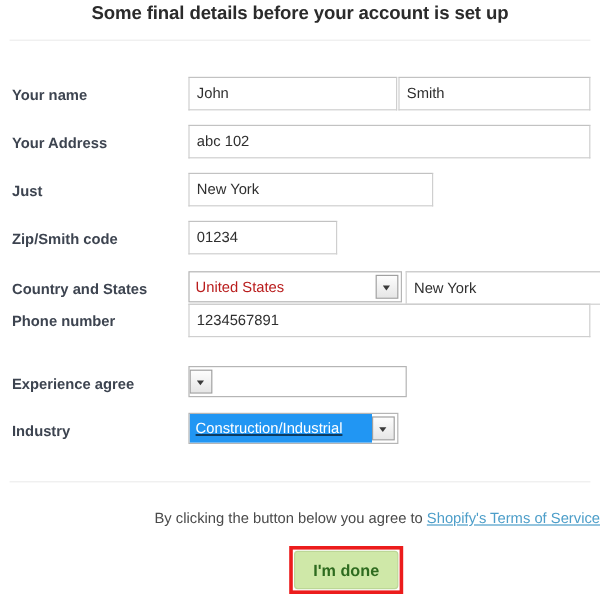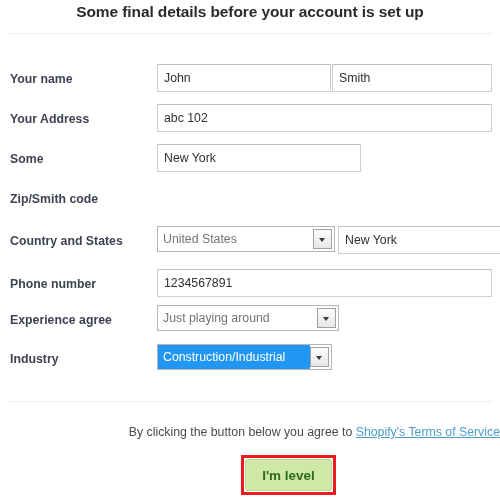--- a/index.html
+++ b/index.html
@@ -89,21 +89,21 @@
     box-sizing: border-box;
     border: 1px solid #b5b5b5;
     background: #ffffff;
     display: flex;
     align-items: stretch;
     overflow: hidden;
   }
   .sel .sel-text {
     flex: 1 1 auto;
     font-size: 12.3px;
-    color: #737373;
+    color: #b91c1c;
     line-height: 24px;
     padding: 0 5px;
     white-space: nowrap;
     overflow: hidden;
   }
   .sel.focused .sel-text {
     background: #2196f3;
     color: #ffffff;
   }
   .sel-arrow {
@@ -186,60 +186,60 @@
     <div class="tinput" style="left:332px; width:160px;">Smith</div>
     <div class="tinput" style="left:157px; width:174px;">John</div>
   </div>
 
   <div class="row" style="top:104px;">
     <div class="label">Your Address</div>
     <div class="tinput" style="left:157px; width:335px;">abc 102</div>
   </div>
 
   <div class="row" style="top:144px;">
-    <div class="label">Some</div>
+    <div class="label">Just</div>
     <div class="tinput" style="left:157px; width:204px;">New York</div>
   </div>
 
   <div class="row" style="top:184px;">
     <div class="label">Zip/Smith code</div>
+    <div class="tinput" style="left:157px; width:124px;">01234</div>
   </div>
 
   <div class="row" style="top:226px;">
     <div class="label">Country and States</div>
     <div class="sel" style="left:157px; width:178px;">
       <div class="sel-text">United States</div>
       <div class="sel-arrow"></div>
     </div>
     <div class="tinput" style="left:338px; width:175px;">New York</div>
   </div>
 
-  <div class="row" style="top:269px;">
+  <div class="row" style="top:253px;">
     <div class="label">Phone number</div>
     <div class="tinput" style="left:157px; width:335px;">1234567891</div>
   </div>
 
   <div class="row" style="top:305px;">
     <div class="label">Experience agree</div>
     <div class="sel" style="left:157px; width:182px;">
-      <div class="sel-text">Just playing around</div>
       <div class="sel-arrow"></div>
     </div>
   </div>
 
   <div class="row" style="top:344px;">
     <div class="label">Industry</div>
-    <div class="sel focused" style="left:157px; width:175px;">
+    <div class="sel focused" style="left:157px; width:175px;text-decoration:underline;">
       <div class="sel-text">Construction/Industrial</div>
       <div class="sel-arrow"></div>
     </div>
   </div>
 
   <div class="rule rule-bottom"></div>
 
   <div class="agree">
     <span>By clicking the button below you agree to </span><a href="#">Shopify's Terms of Service</a>
   </div>
 
   <div class="btn-annot"></div>
-  <button class="done-btn">I'm level</button>
+  <button class="done-btn">I'm done</button>
 
 </div>
 
 </body></html>

